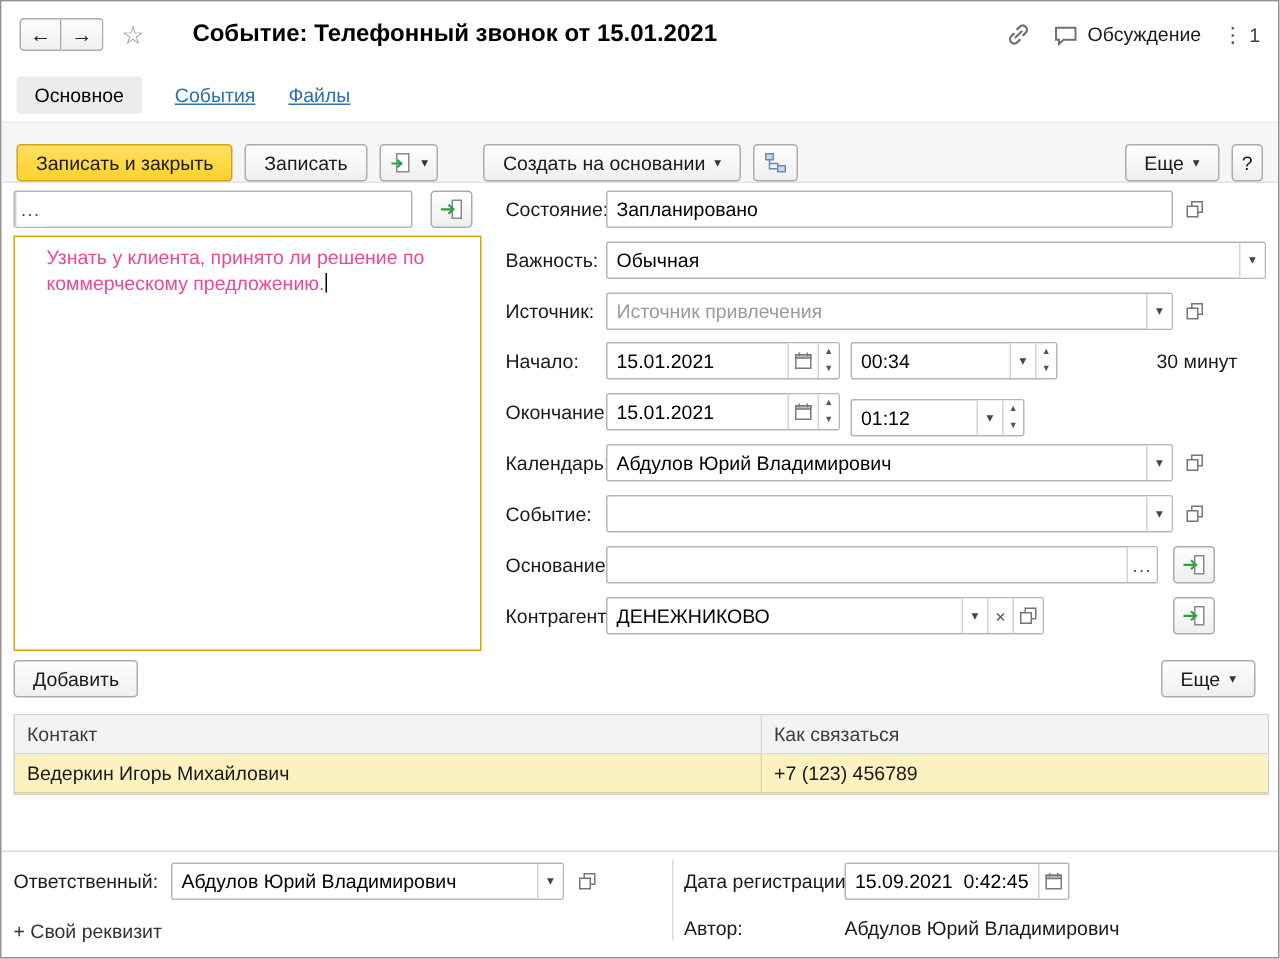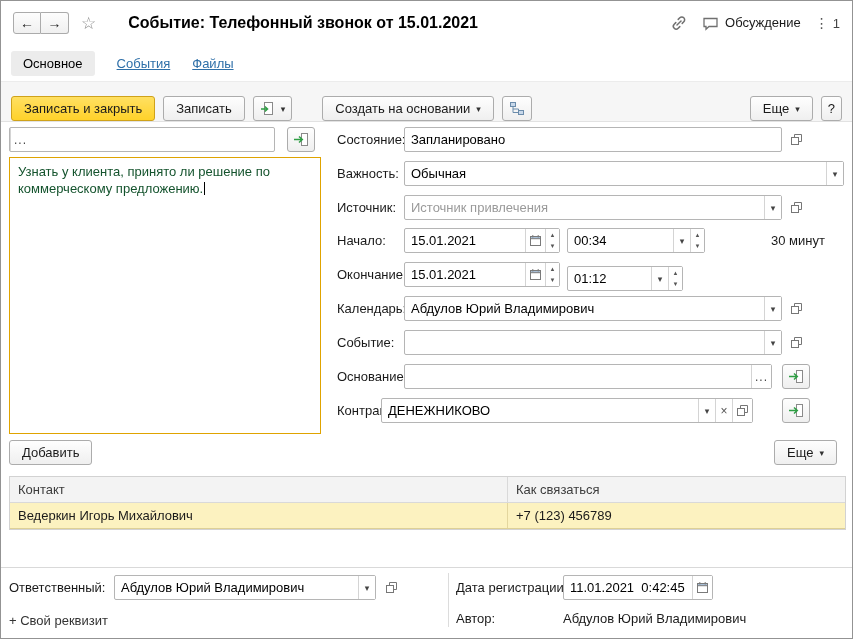--- a/index.html
+++ b/index.html
@@ -40,21 +40,21 @@
   .field .placeholder{color:#9a9a9a}
   .fbtn{width:17px;display:flex;align-items:center;justify-content:center;border-left:1px solid #d4d4d4;color:#444;font-size:9px;cursor:pointer;background:#fff}
   .fbtn.wide{width:20px}
   .fbtn.ell{font-size:12px;letter-spacing:1px}
   .fbtn.clear{font-size:12px;color:#555}
   .spin{width:14px;display:flex;flex-direction:column;border-left:1px solid #d4d4d4;background:#fff}
   .spin span{flex:1;display:flex;align-items:center;justify-content:center;font-size:6px;color:#555;cursor:pointer;line-height:1}
   .flat-icon{position:absolute;width:22px;height:25px;display:flex;align-items:center;justify-content:center;cursor:pointer}
   .sq-btn{position:absolute;width:28px;height:25px;border:1px solid #acacac;border-radius:3px;background:linear-gradient(#fefefe,#efefef);display:flex;align-items:center;justify-content:center;cursor:pointer}
 
-  #desc{position:absolute;left:8px;top:156px;width:312px;height:277px;border:1px solid #dfa300;background:#fff;padding:5px 8px;line-height:17px;color:#14532d}
+  #desc{position:absolute;left:8px;top:156px;width:312px;height:277px;border:1px solid #dfa300;background:#fff;padding:5px 21px;line-height:17px;color:#ec4899}
   .caret-line{display:inline-block;width:1px;height:13px;background:#000;vertical-align:-2px;margin-left:1px}
 
   
   #contacts-table{position:absolute;left:8px;top:475px;width:837px;border:1px solid #d2d2d2;background:#fff}
   .t-head{display:grid;grid-template-columns:497px 1fr;background:#f3f3f3;border-bottom:1px solid #d9d9d9}
   .t-head div{padding:5px 8px;color:#3c3c3c}
   .t-head div + div{border-left:1px solid #d9d9d9}
   .t-row{display:grid;grid-template-columns:497px 1fr;background:#fcf2c0;border-bottom:1px solid #ddd096}
   .t-row div{padding:5px 8px;color:#1a1a1a;white-space:pre}
   .t-row div + div{border-left:1px solid #e3d69e}
@@ -289,21 +289,21 @@
   <div class="sq-btn" style="left:781px;top:363px">
     <span style="display:flex">
       <svg width="16" height="15" viewBox="0 0 16 15">
           <rect x="8.5" y="1.5" width="6" height="12" fill="#fff" stroke="#8a8a8a"></rect>
           <path d="M1 7.5 h8 M6 4.5 L9.3 7.5 L6 10.5" stroke="#2f9e44" stroke-width="1.5" fill="none"></path>
         </svg>
     </span>
   </div>
 
   <div class="label" style="left:336px;top:397px">Контрагент:</div>
-  <div class="field" style="left:380px;top:397px;width:372px">
+  <div class="field" style="left:403px;top:397px;width:292px">
     <span class="val">ДЕНЕЖНИКОВО</span>
     <span class="fbtn">▾</span>
     <span class="fbtn clear">×</span>
     <span class="fbtn wide">
       <span style="display:flex">
         <svg width="13" height="13" viewBox="0 0 13 13" fill="none" stroke="#767676">
             <rect x="1.5" y="4.5" width="7" height="7" fill="#fff"></rect>
             <path d="M4.5 4.5 V1.5 H11.5 V8.5 H8.5"></path>
           </svg>
       </span>
@@ -349,21 +349,21 @@
     <span style="display:flex">
       <svg width="13" height="13" viewBox="0 0 13 13" fill="none" stroke="#767676">
           <rect x="1.5" y="4.5" width="7" height="7" fill="#fff"></rect>
           <path d="M4.5 4.5 V1.5 H11.5 V8.5 H8.5"></path>
         </svg>
     </span>
   </div>
 
   <div class="label" style="left:455px;top:574px">Дата регистрации:</div>
   <div class="field" style="left:562px;top:574px;width:150px">
-    <span class="val">11.01.2021  0:42:45</span>
+    <span class="val">15.09.2021  0:42:45</span>
     <span class="fbtn wide">
       <span style="display:flex">
         <svg width="13" height="13" viewBox="0 0 13 13">
             <rect x="1.5" y="2.5" width="10" height="9" fill="#fff" stroke="#7a7a7a"></rect>
             <rect x="1.5" y="2.5" width="10" height="2.2" fill="#a9c0d8" stroke="#7a7a7a"></rect>
             <path d="M3.8 1 v2.5 M9.2 1 v2.5" stroke="#7a7a7a"></path>
           </svg>
       </span>
     </span>
   </div>

